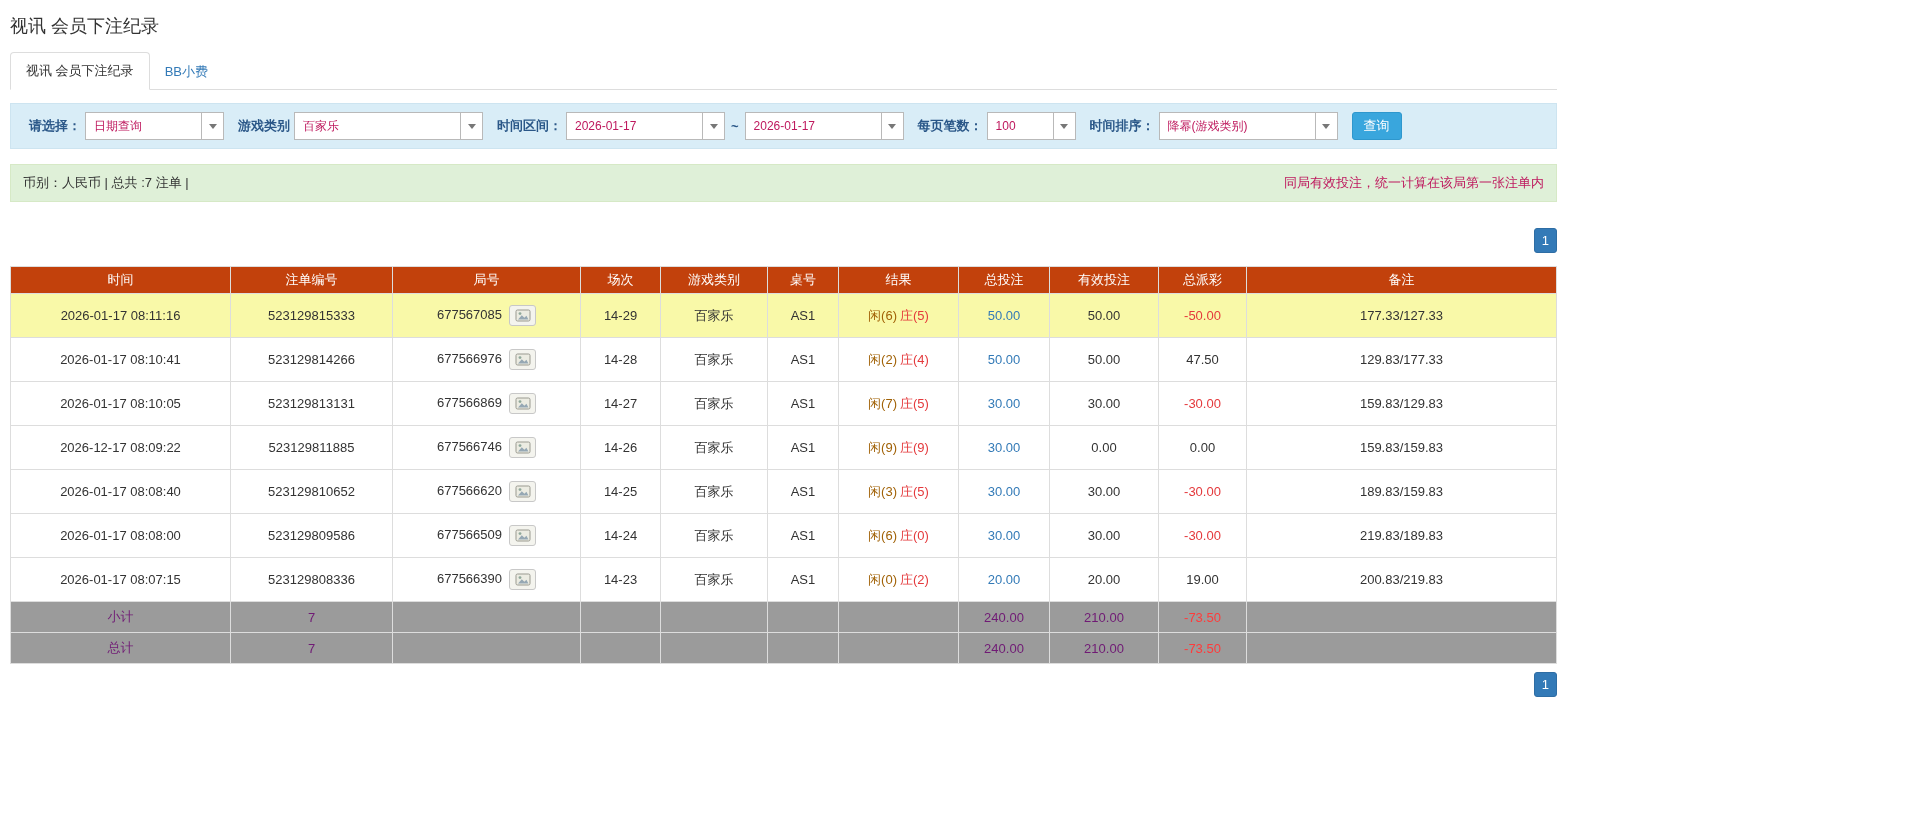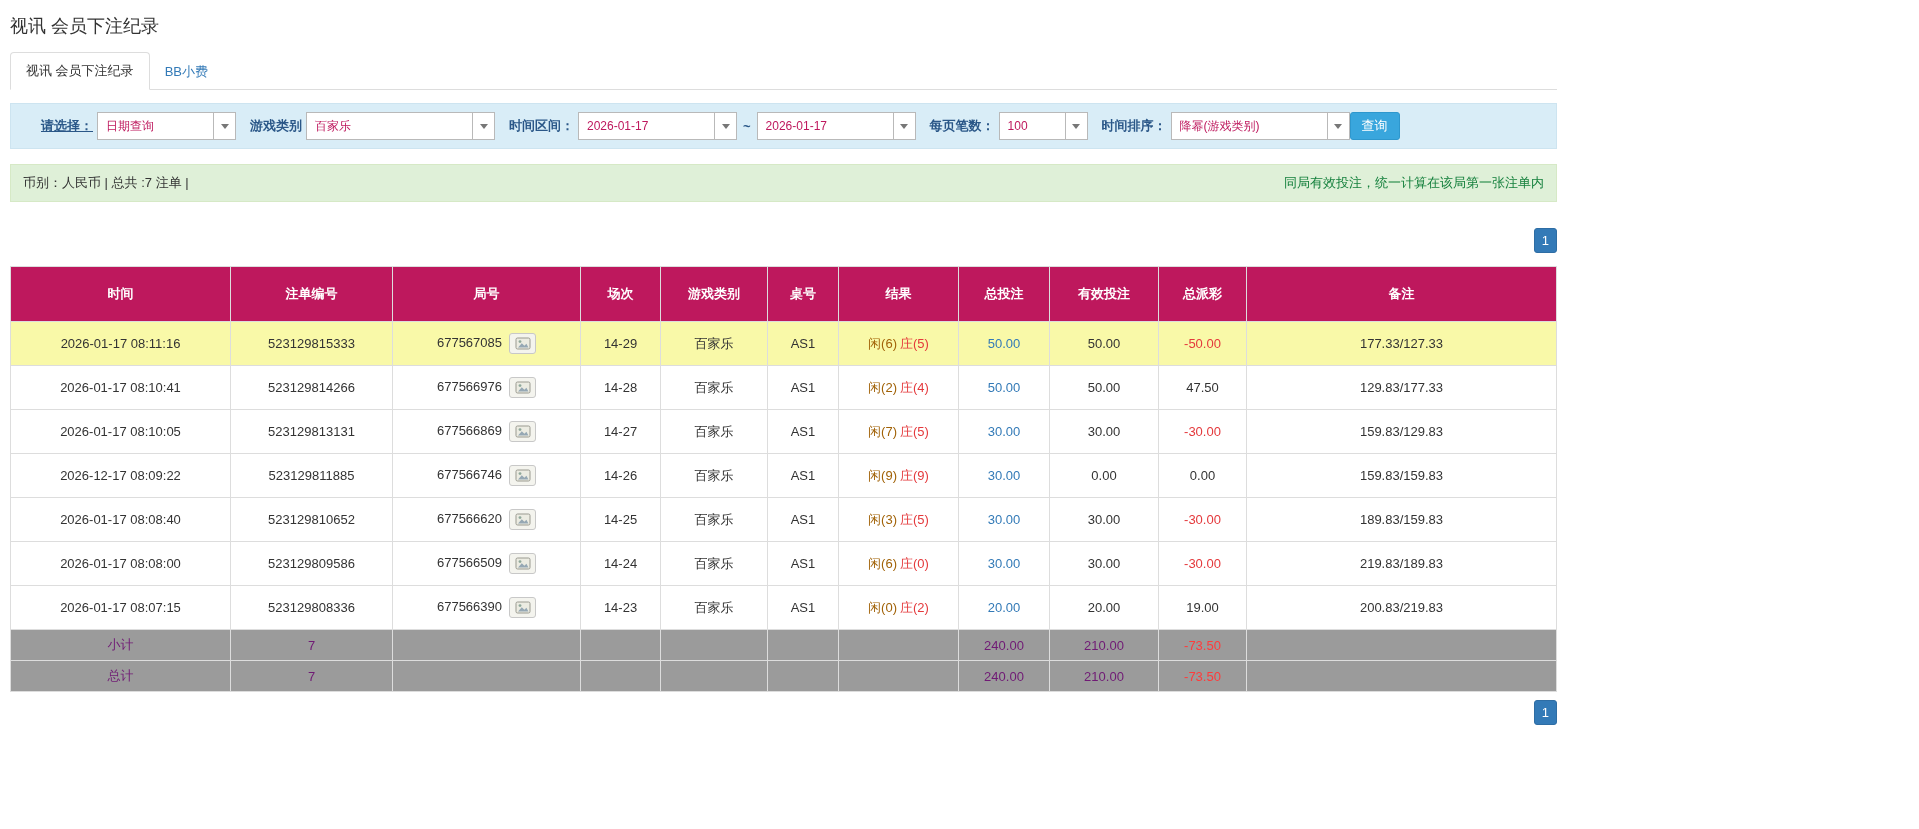--- a/index.html
+++ b/index.html
@@ -54,21 +54,21 @@
     align-items: center;
     height: 46px;
   }
   .filter-label {
     color: #2a5788;
     font-weight: bold;
     font-size: 13px;
     margin: 0 4px 0 14px;
     white-space: nowrap;
   }
-  .filter-label:first-child { margin-left: 20px; text-decoration: underline; }
+  .filter-label:first-child { margin-left: 8px; }
   .combo { display: inline-flex; height: 28px; }
   .combo-text {
     background: #fff;
     border: 1px solid #b9b9b9;
     border-right: none;
     padding: 0 8px;
     display: inline-flex;
     align-items: center;
     font-size: 12px;
     color: #be185d;
@@ -87,20 +87,21 @@
     cursor: pointer;
   }
   .caret {
     width: 0; height: 0;
     border-left: 4px solid transparent;
     border-right: 4px solid transparent;
     border-top: 5px solid #777;
   }
   .tilde { margin: 0 6px; color: #2a5788; font-weight: bold; }
   .search-btn {
+    margin-left: 14px;
     background: #39a6dd;
     border: 1px solid #2e97cd;
     color: #fff;
     font-size: 13px;
     height: 28px;
     padding: 0 11px;
     border-radius: 3px;
     cursor: pointer;
     font-family: Liberation Serif, serif;
   }
@@ -111,21 +112,21 @@
     background: #dff0d8;
     border: 1px solid #d6e9c6;
     border-radius: 0;
     padding: 10px 12px;
     display: flex;
     justify-content: space-between;
     align-items: center;
     height: 38px;
   }
   .summary-left { color: #333; font-size: 13px; }
-  .summary-right { color: #15803d; font-size: 13px; }
+  .summary-right { color: #be185d; font-size: 13px; }
 
   
   .pagination-row {
     display: flex;
     justify-content: flex-end;
     margin-top: 26px;
   }
   .pagination-row.bottom { margin-top: 8px; }
   .page-btn {
     background: #337ab7;
@@ -143,28 +144,28 @@
   }
 
   
   .table-wrap { margin-top: 13px; }
   table {
     width: 100%;
     border-collapse: collapse;
     table-layout: fixed;
   }
   th {
-    background: #be185d;
+    background: #c2410c;
     color: #fff;
-    font-weight: bold;
+    font-weight: normal;
     font-size: 13px;
     height: 27px;
     border: 1px solid #ddd;
     text-align: center;
-    padding: 18px;
+    padding: 4px;
   }
   td {
     border: 1px solid #ddd;
     text-align: center;
     height: 44px;
     font-size: 13px;
     color: #333;
     background: #fff;
     padding: 2px;
     overflow: hidden;

